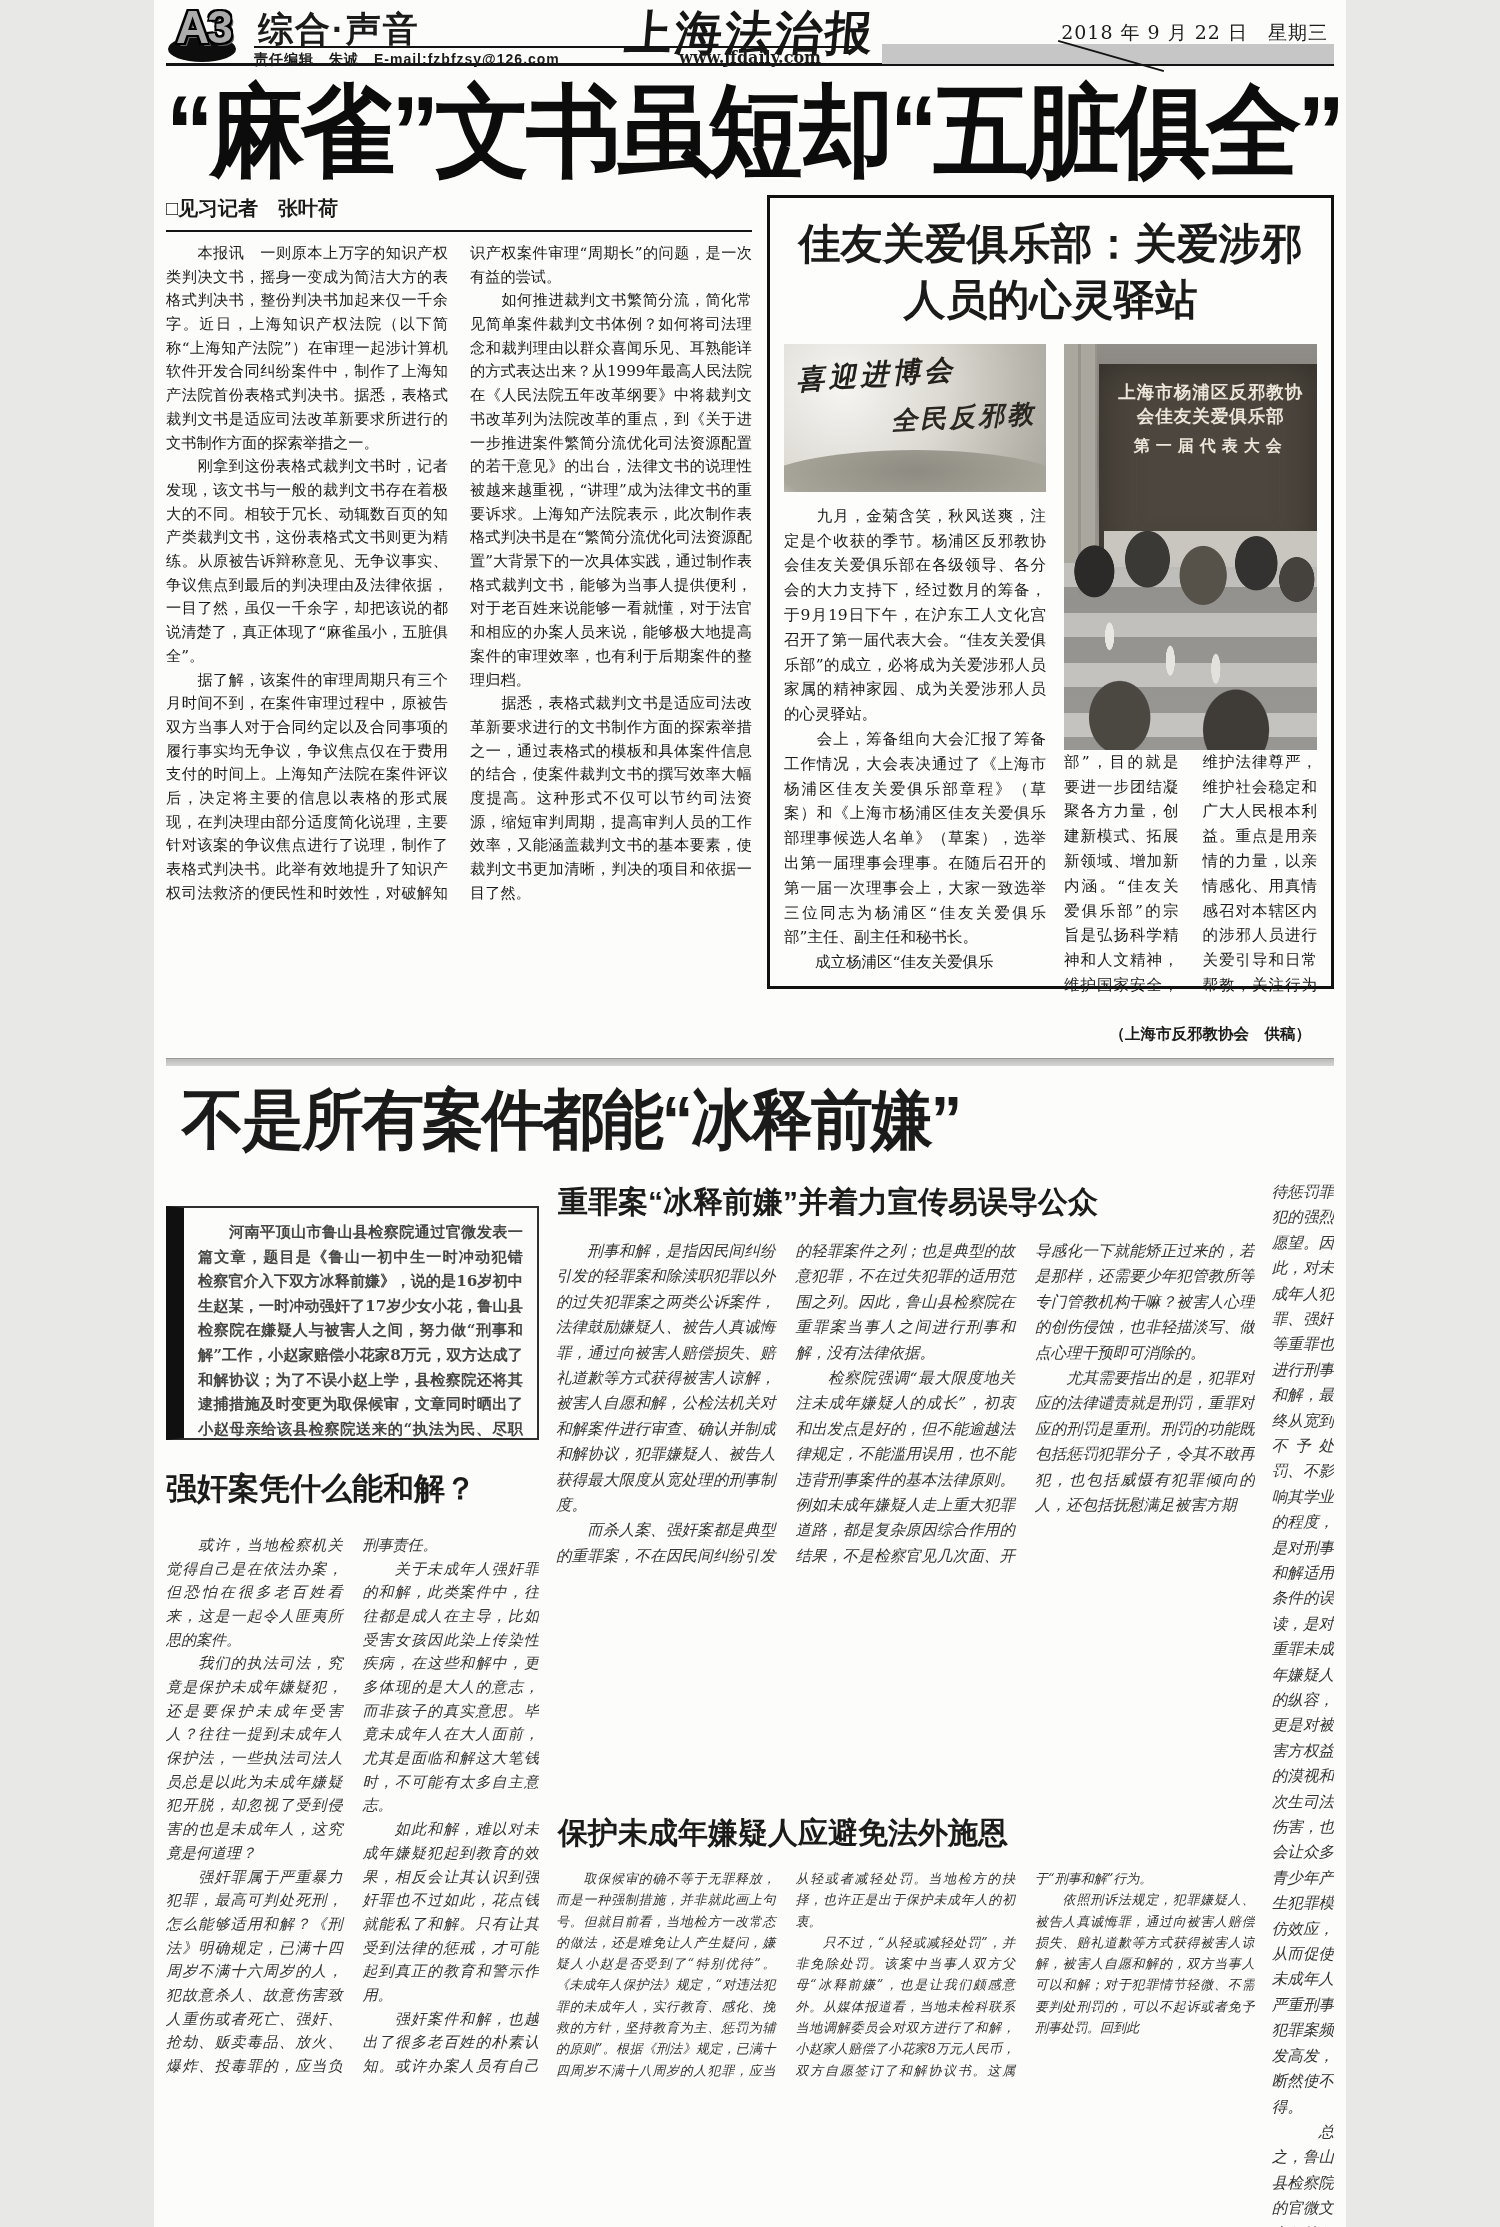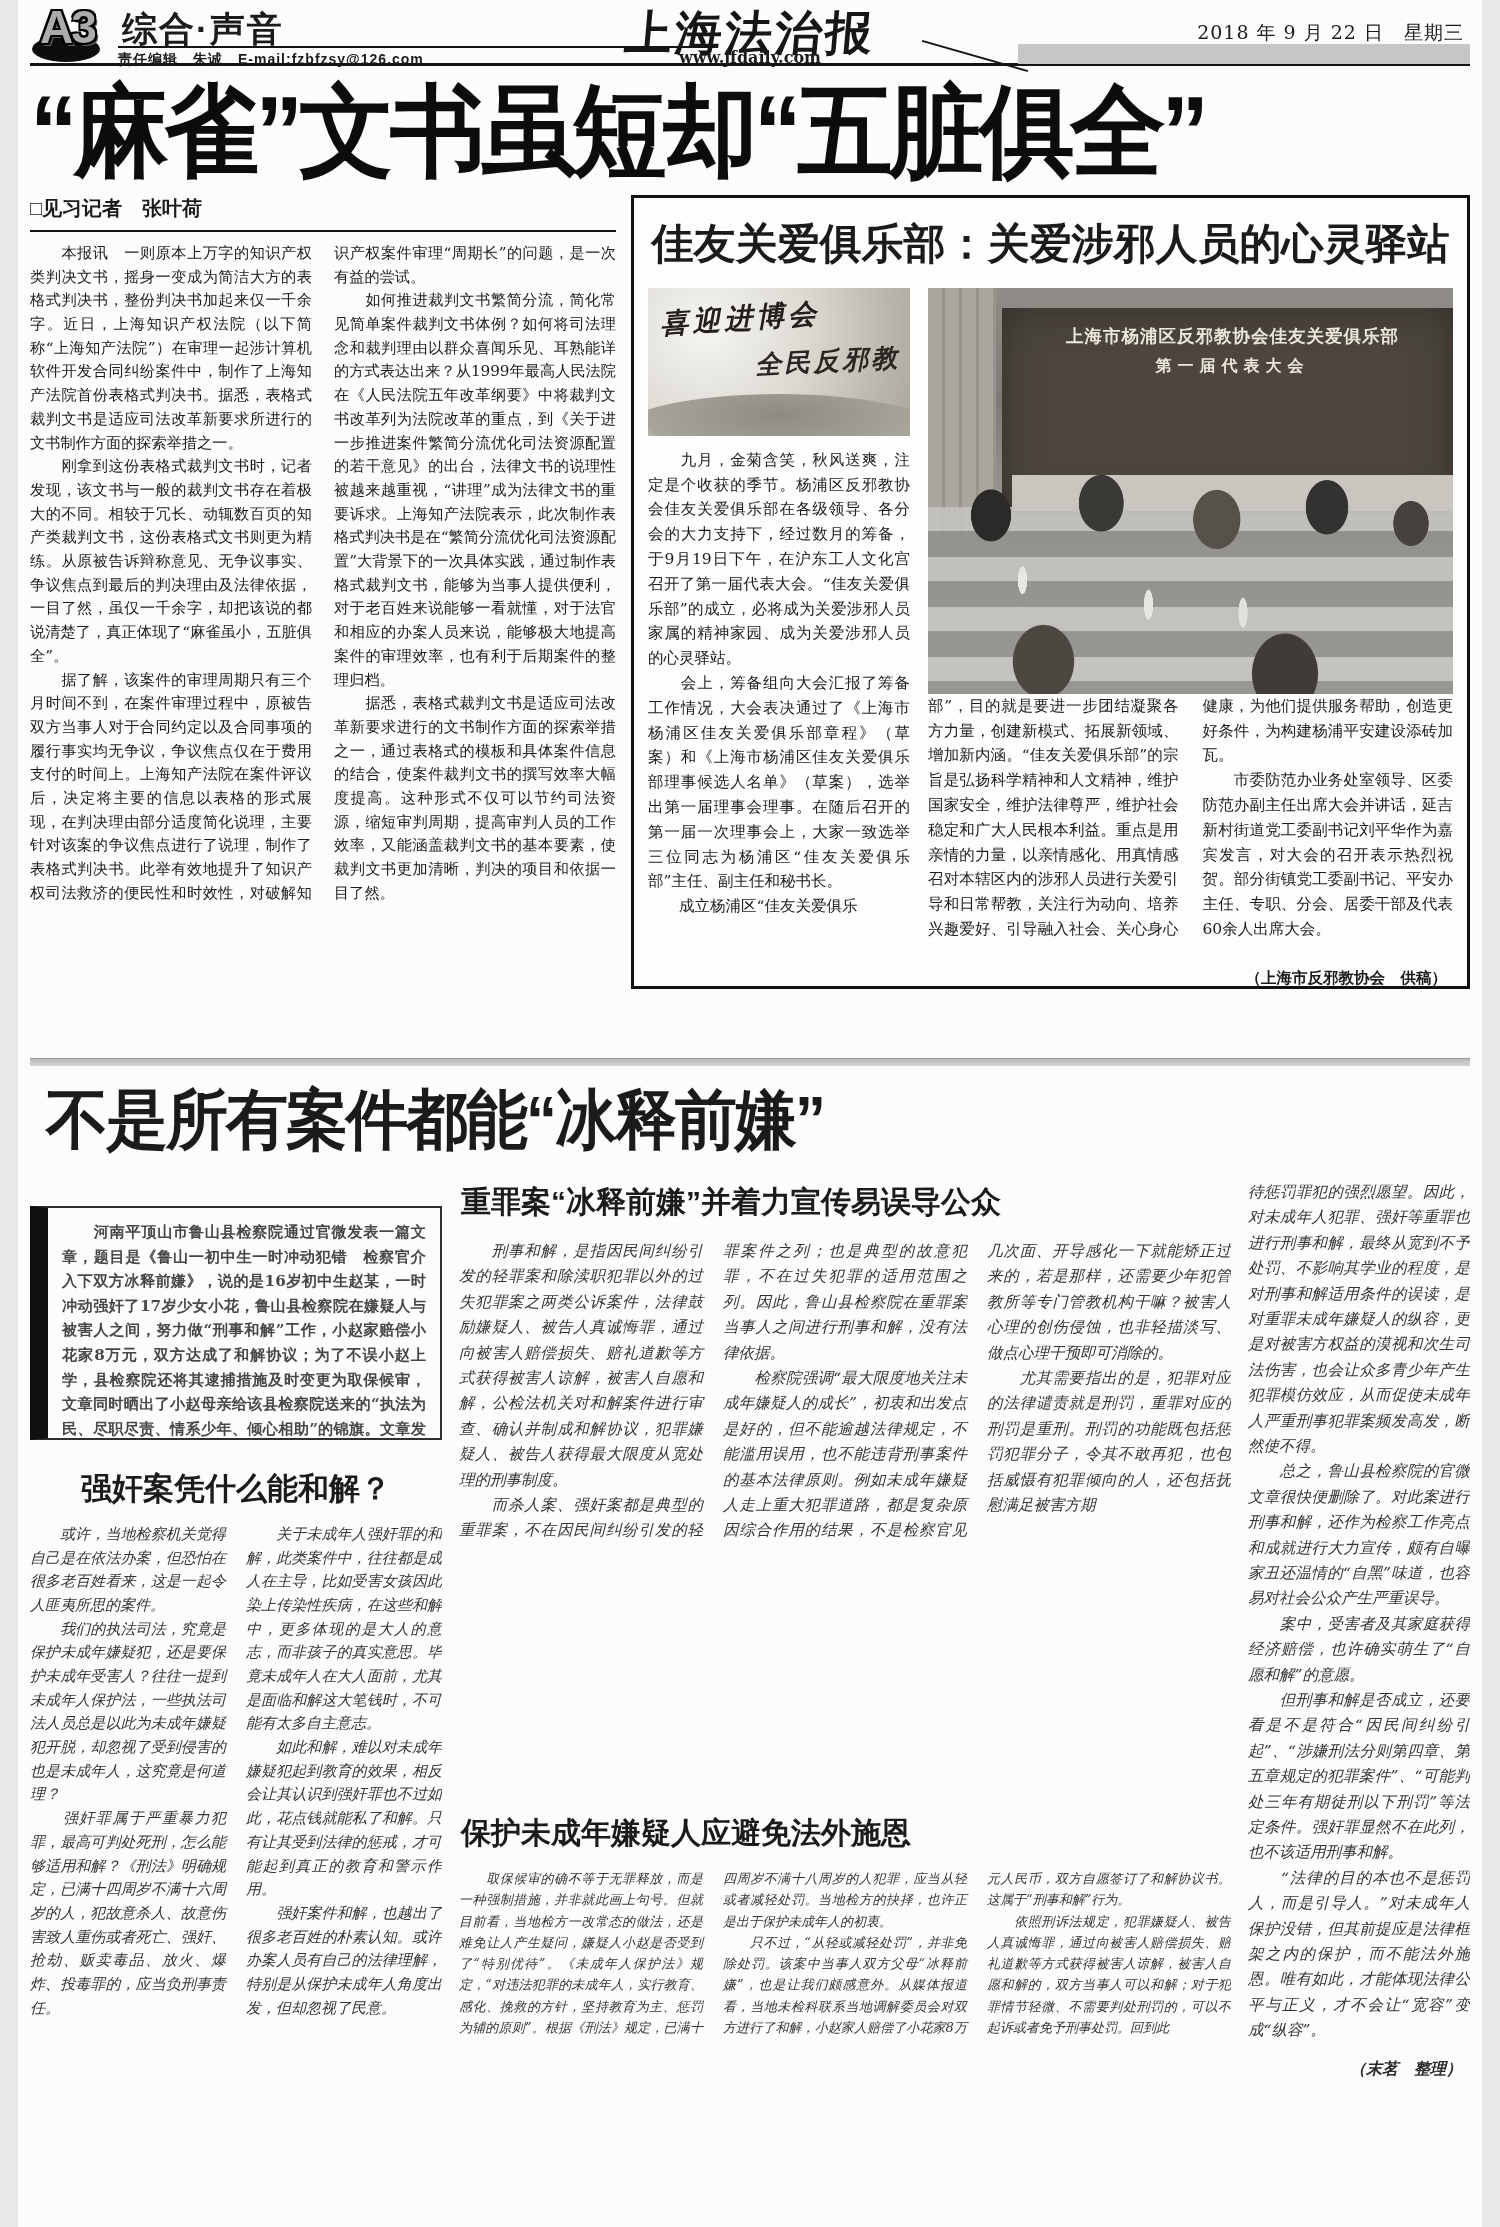--- a/index.html
+++ b/index.html
@@ -1,18 +1,18 @@
 <!DOCTYPE html>
 <html><head>
 <meta charset="utf-8">
 <style>
   * { margin:0; padding:0; box-sizing:border-box; }
   html,body { background:#e8e8e6; }
   #page {
-    width:1464px; height:2227px; margin:0 auto; position:relative;
+    width:1192px; height:2227px; margin:0 auto; position:relative;
     background:#fcfcfa; color:#1b1b1b; overflow:hidden;
     font-family:"DejaVu Serif","Liberation Serif",serif;
     padding:6px 12px 0 12px;
   }
   .sans { font-family:"Liberation Sans","DejaVu Sans",sans-serif; }
 
   
   #header { position:relative; height:60px; border-bottom:3px solid #141414; }
   .badge { position:absolute; left:2px; top:0; width:74px; height:56px; }
   .badge-ellipse { position:absolute; left:0; bottom:0; width:68px; height:26px; background:#0d0d0d; border-radius:50%; }
@@ -105,21 +105,21 @@
   
   .op-headline { margin:10px 0 20px 16px; font-size:62px; font-weight:900; letter-spacing:-2px; transform:scaleY(1.05); transform-origin:top left; }
   .op-row { display:flex; gap:17px; }
   .op-left { width:412px; }
   .intro-box {
     margin-top:26px; height:234px; overflow:hidden;
     border:2px solid #2f2f2f; border-left:18px solid #101010;
     padding:12px 14px; color:#474747; font-weight:bold;
     font-size:15.2px; line-height:1.62; text-align:justify; white-space:pre-line;
   }
-  .op-sub1 { margin:28px 0 13px 0; text-align:center; font-size:31px; font-weight:900; }
+  .op-sub1 { margin:28px 0 24px 0; font-size:31px; font-weight:900; }
   .kai { font-style:italic; color:#333; text-align:justify; white-space:pre-line; }
   .op-left-text { column-count:2; column-gap:20px; height:556px; overflow:hidden; font-size:15px; line-height:1.58; }
   .op-mid { width:772px; }
   .op-sub2 { font-size:30px; font-weight:900; margin:2px 0 16px 2px; }
   .op-mid-text1 { column-count:3; column-gap:20px; height:556px; overflow:hidden; font-size:15.5px; line-height:1.64; margin-bottom:18px; }
   .op-sub3 { font-size:30px; font-weight:900; margin:0 0 14px 2px; }
   .op-mid-text2 { column-count:3; column-gap:20px; height:222px; overflow:hidden; font-size:13px; line-height:1.64; }
   .op-rightcol { flex:1; display:flex; flex-direction:column; }
   .op-right-text { flex:1; font-size:15.5px; line-height:1.64; overflow:hidden; }
   .op-attr { text-align:right; font-weight:bold; font-size:16px; padding:4px 8px 10px 0; color:#2c2c2c; font-style:italic; }

